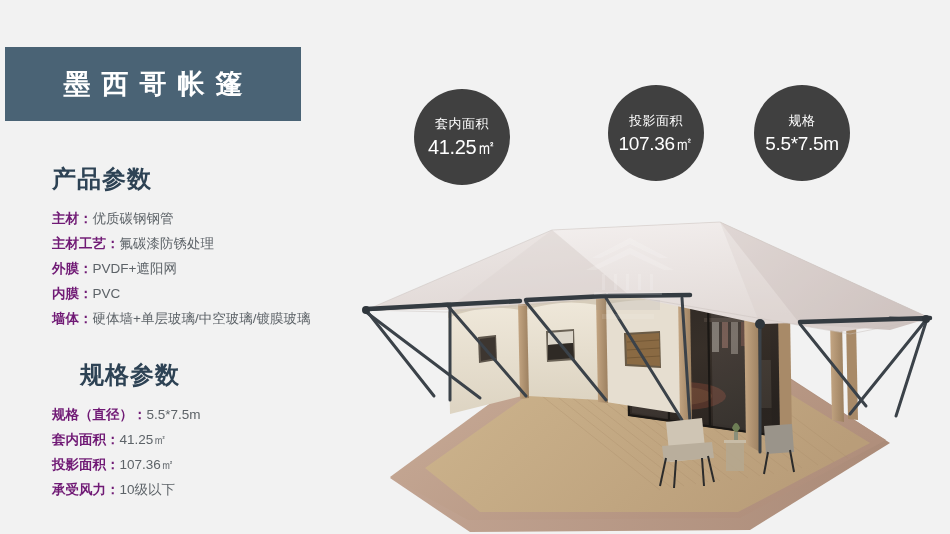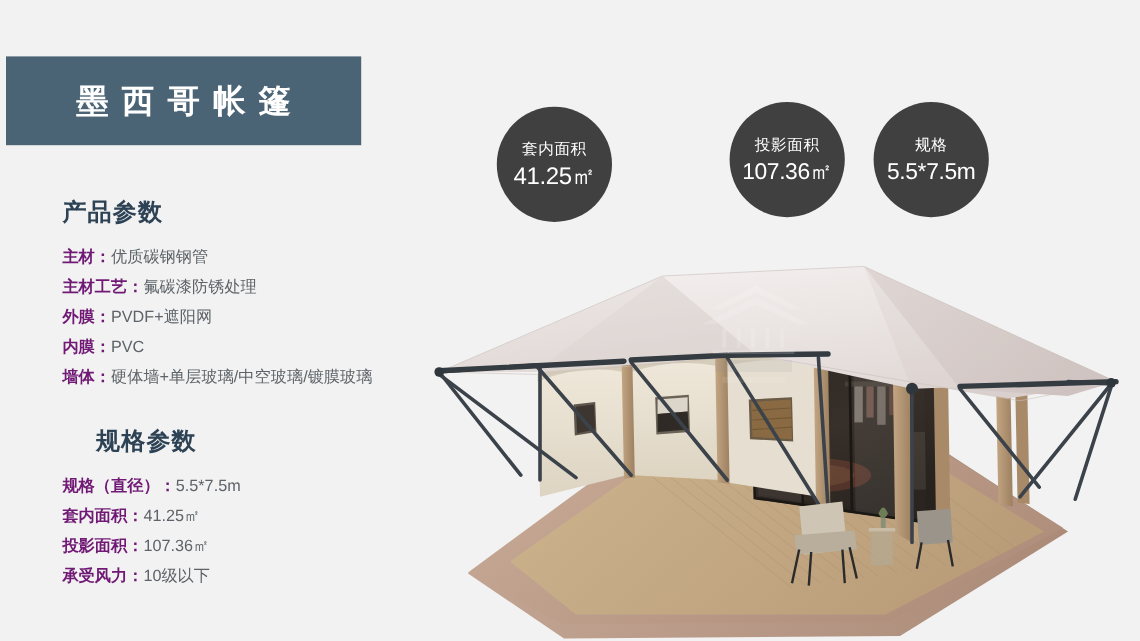--- a/index.html
+++ b/index.html
@@ -18,42 +18,42 @@
     display:flex; align-items:center; justify-content:center;
   }
   .title-banner .txt{
     color:#ffffff; font-size:27px; font-weight:bold;
     letter-spacing:11px; text-indent:11px;
   }
 
   
   .spec-col{ position:absolute; left:52px; top:163px; width:300px; }
   .sec-head{
-    color:#2d4254; font-size:20px; font-weight:bold;
+    color:#2d4254; font-size:24px; font-weight:bold;
     letter-spacing:1px; margin-bottom:11px;
   }
   .sec-head.second{ margin-top:28px;margin-left:28px; }
   .row{ font-size:13.5px; line-height:25px; white-space:nowrap; }
   .row .k{ color:#701a75; font-weight:bold; }
   .row .v{ color:#5d6368; font-weight:normal; }
 
   
   .circle{
     position:absolute; width:96px; height:96px; border-radius:50%;
     background:#404040; color:#fff;
     display:flex; flex-direction:column;
     align-items:center; justify-content:center;
   }
   .circle .lab{ font-size:13px; line-height:1; margin-bottom:7px; letter-spacing:.5px; }
   .circle .val{ font-size:20px; line-height:1; letter-spacing:-.3px; white-space:nowrap; }
   .circle.c2 .val{ font-size:19px; }
   .circle.c3 .val{ font-size:19px; }
   #circle-1{ left:414px; top:89px; }
   #circle-2{ left:608px; top:85px; }
-  #circle-3{ left:728px; top:85px; }
+  #circle-3{ left:754px; top:85px; }
 
   
   .render{ position:absolute; left:330px; top:200px; width:620px; height:334px; }
   .render svg{ display:block; width:100%; height:100%; }
   .wm{ opacity:.16; }
 </style>
 </head>
 <body>
 
 <div id="stage">

